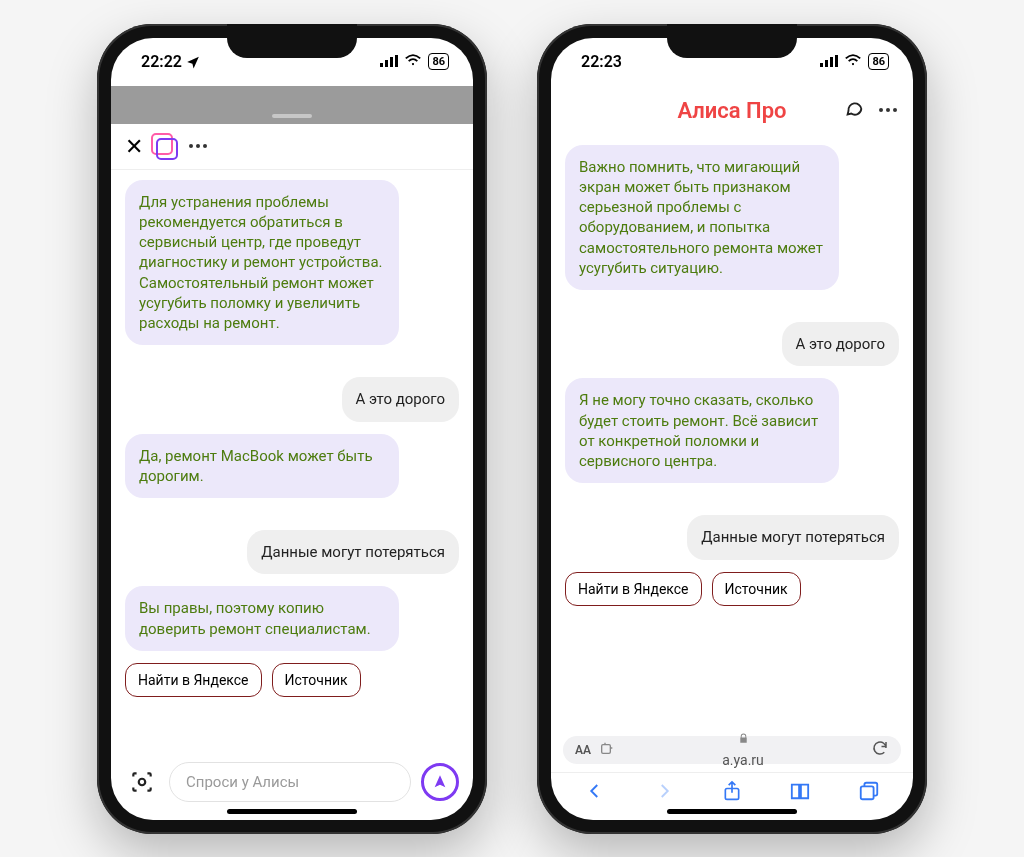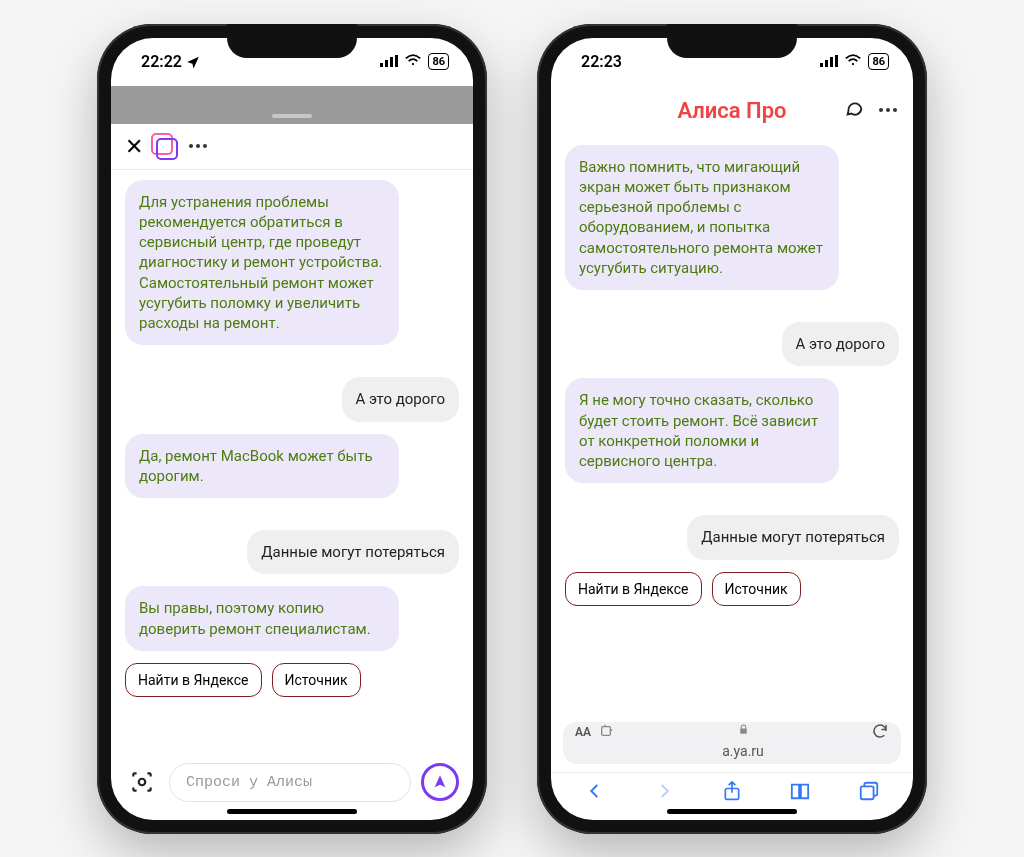--- a/index.html
+++ b/index.html
@@ -153,21 +153,20 @@
     background: #fff;
     cursor:pointer;
   }
 
   
   .composer {
     padding: 10px 14px 18px;
     display: flex;
     align-items: center;
     gap: 10px;
-    font-family: Liberation Mono, monospace;
   }
   .lens-btn {
     width: 34px; height: 34px;
     display:flex; align-items:center; justify-content:center;
     cursor:pointer;
   }
   .input-pill {
     flex: 1;
     border: 1px solid #e2e2e2;
     border-radius: 22px;
@@ -196,23 +195,23 @@
   .header2-right {
     position: absolute; right: 16px;
     display: flex; align-items:center; gap:14px;
   }
 
   
   .url-bar {
     margin: 8px 12px;
     background: #f1f1f3;
     border-radius: 14px;
-    height: 42px;
-    display: flex;
-    align-items: flex-start;
+    height: 28px;
+    display: flex;
+    align-items: center;
     justify-content: space-between;
     padding: 0 12px;
     font-size: 15px;
     color: #555;
   }
   .url-left { display:flex; align-items:center; gap:8px; }
   .url-center { display:flex; align-items:center; gap:5px; color:#555; font-size:14px;flex-direction:column;}
   .safari-tabbar {
     display: flex;
     justify-content: space-around;

